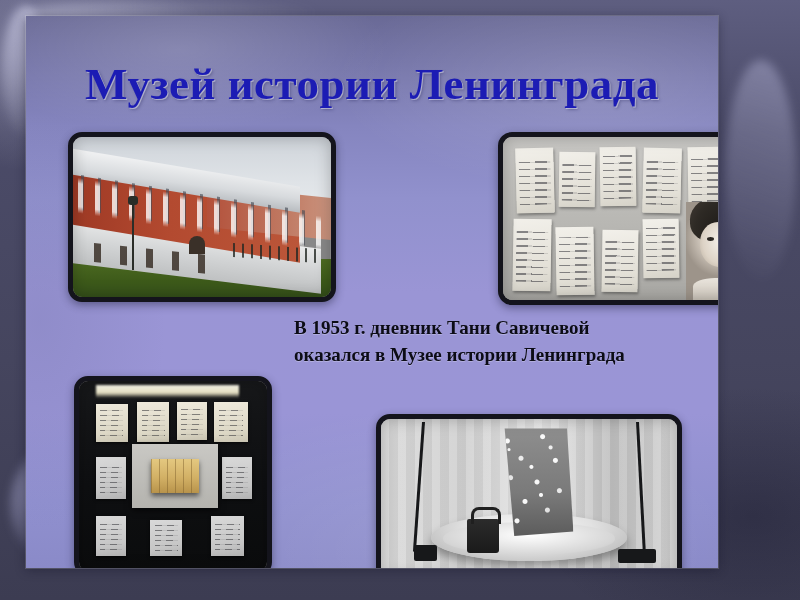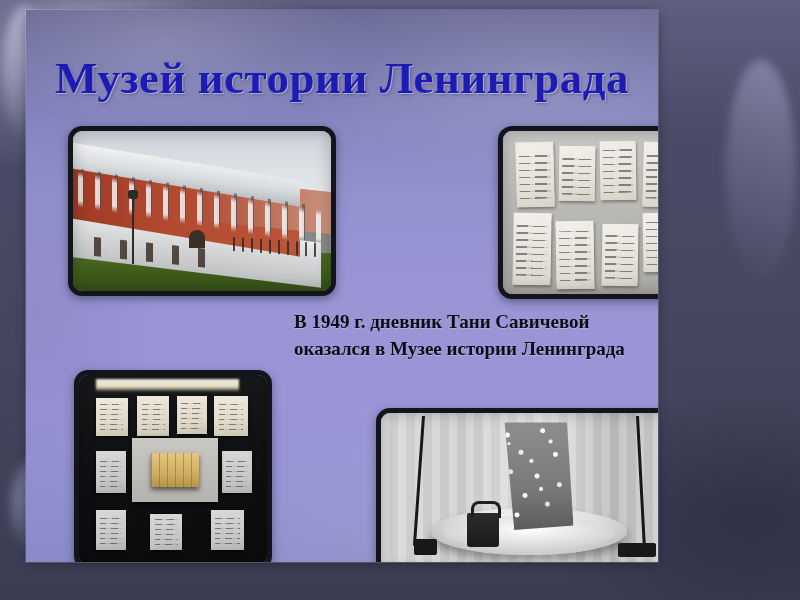--- a/index.html
+++ b/index.html
@@ -36,22 +36,22 @@
     inset:0;
     background:
       radial-gradient(ellipse 240px 160px at 6% 10%, rgba(225,225,250,.30), rgba(225,225,250,0) 70%),
       radial-gradient(ellipse 300px 180px at 94% 86%, rgba(20,20,40,.35), rgba(20,20,40,0) 72%);
   }
 
   
   .panel {
     position: absolute;
     left: 26px;
-    top: 10px;
-    width: 632px;
+    top: 16px;
+    width: 692px;
     height: 552px;
     background:
       linear-gradient(180deg,
         #6a6a96 0%,
         #7373a6 8%,
         #8585bf 20%,
         #9191cd 33%,
         #9a95d5 50%,
         #9a95d6 72%,
         #9090cf 88%,
@@ -447,21 +447,21 @@
           <div class="hair"></div>
           <div class="face"></div>
           <div class="eye l"></div>
           <div class="eye r"></div>
           <div class="collar"></div>
         </div>
         <div class="inner-shade"></div>
       </div>
     </div>
 
-    <div class="body-text">В 1949 г.  дневник Тани Савичевой оказался в Музее истории Ленинграда</div>
+    <div class="body-text">В 1953 г.  дневник Тани Савичевой оказался в Музее истории Ленинграда</div>
 
     <div class="photo" id="photo-case">
       <div class="inner">
         <div class="ph3-bg"></div>
         <div class="ph3-light"></div>
 
         <div class="case-page" style="left:9%;  top:12%; width:17%; height:20%;"></div>
         <div class="case-page" style="left:31%; top:11%; width:17%; height:21%;"></div>
         <div class="case-page" style="left:52%; top:11%; width:16%; height:20%;"></div>
         <div class="case-page" style="left:72%; top:11%; width:18%; height:21%;"></div>

